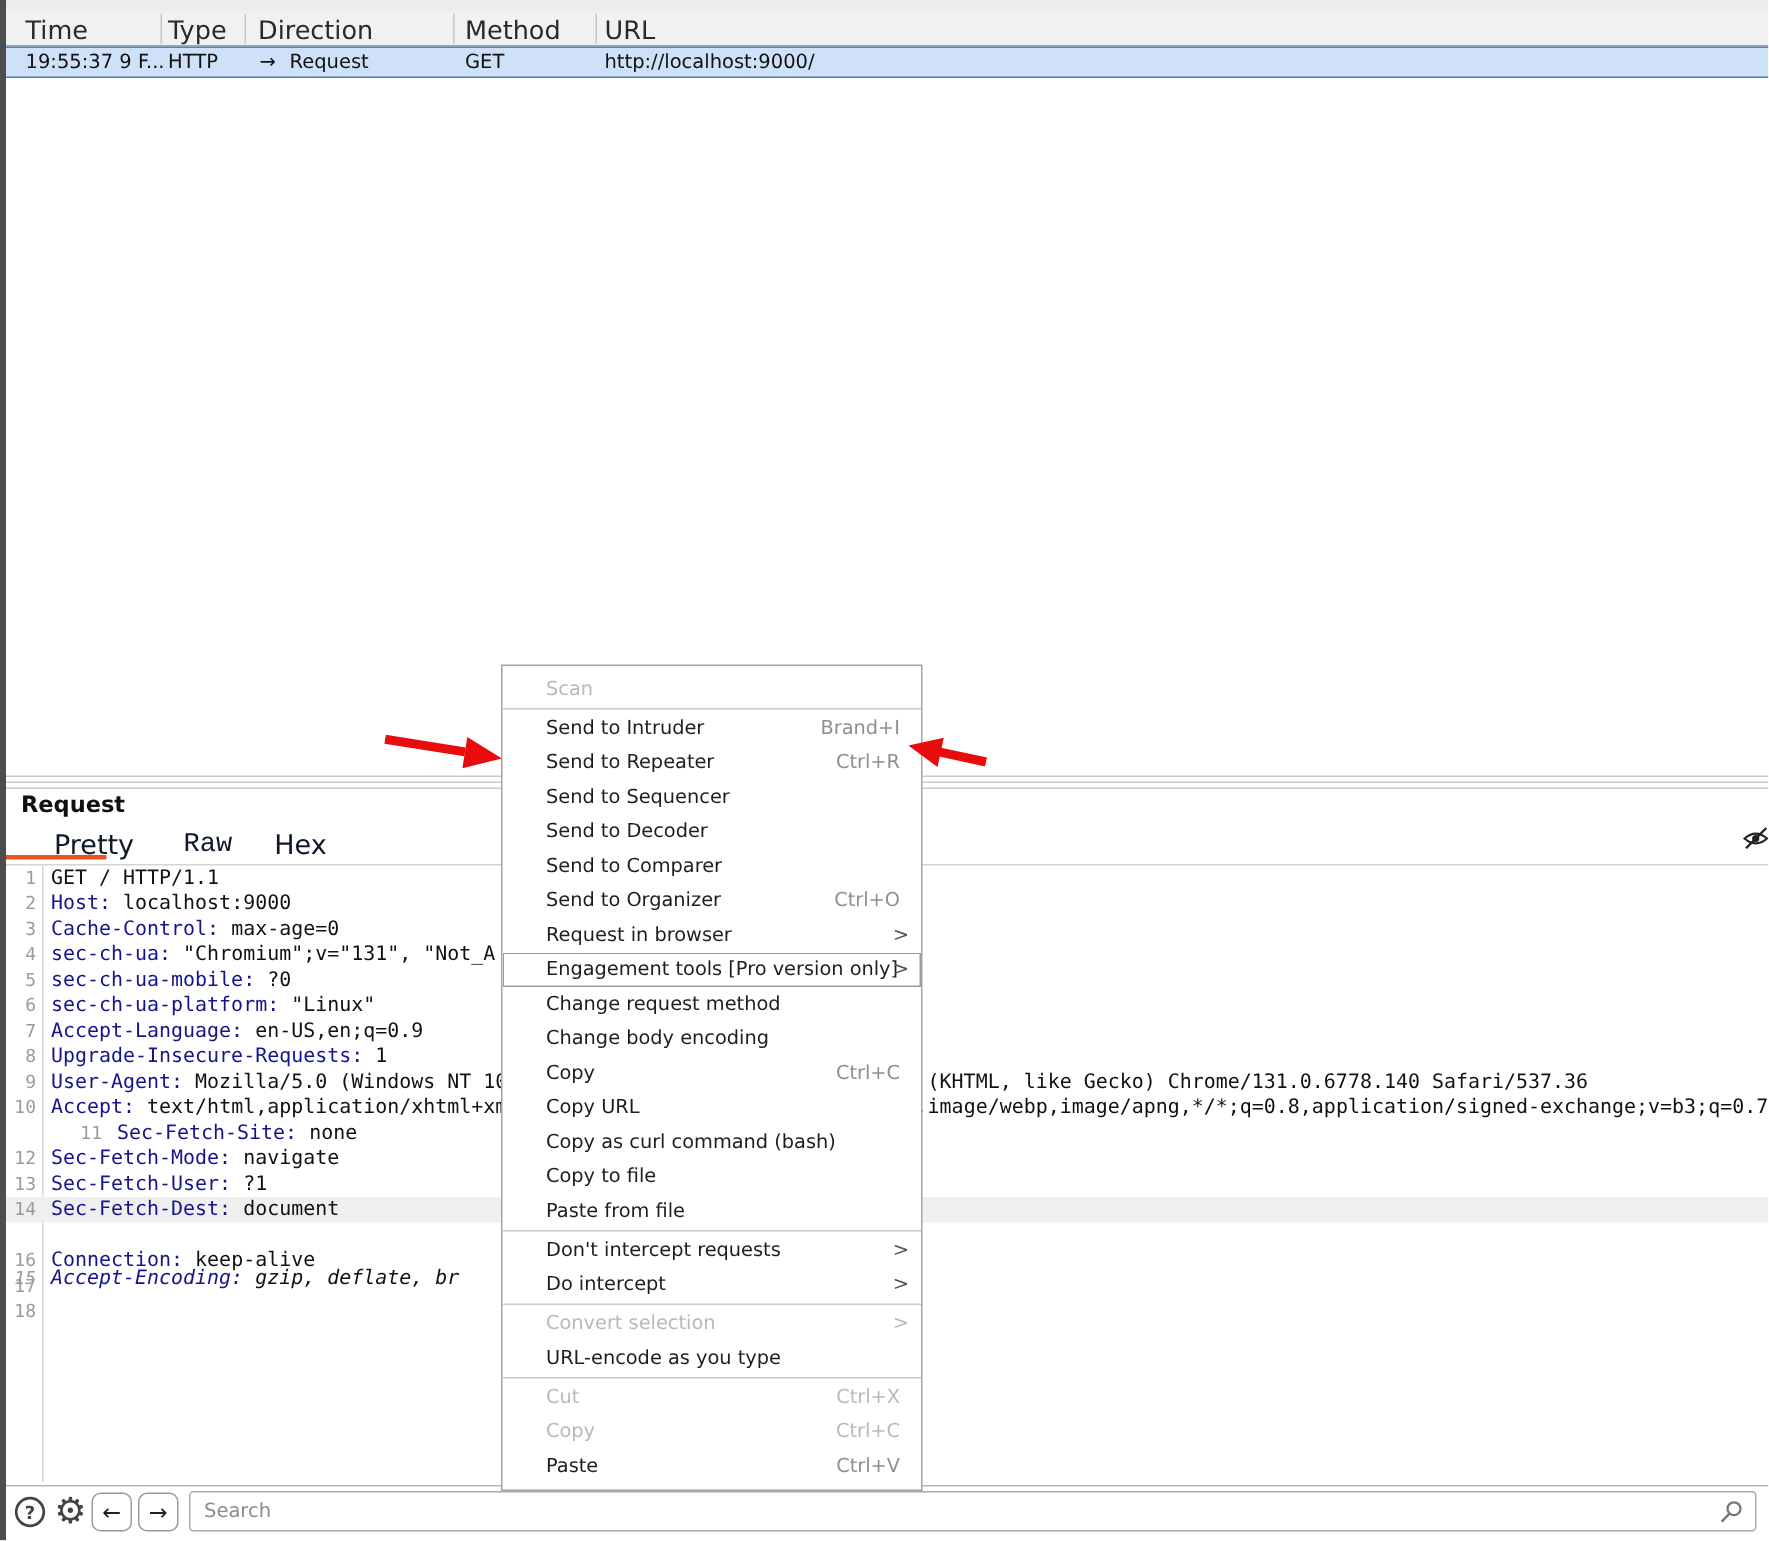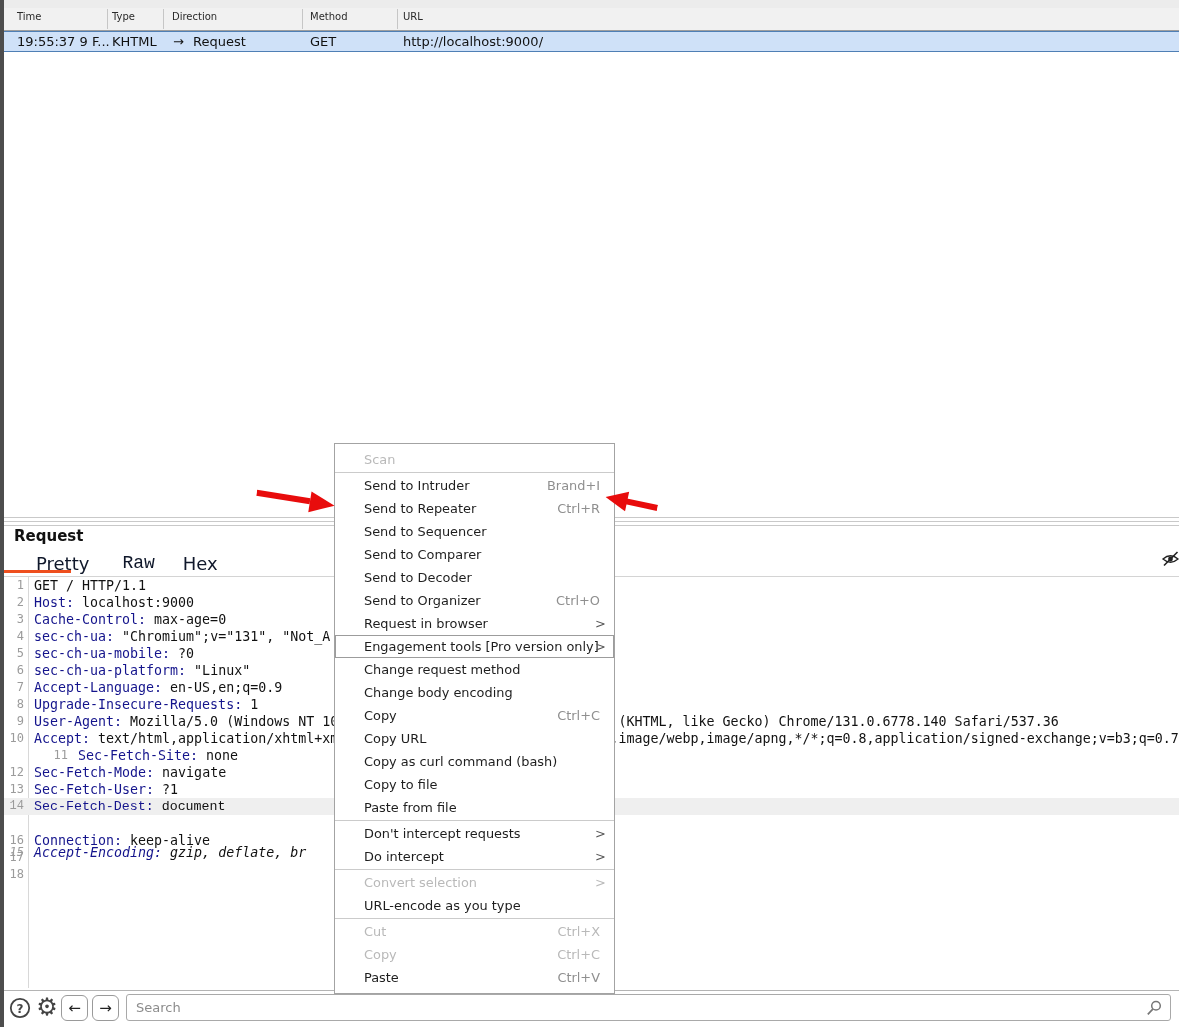--- a/index.html
+++ b/index.html
@@ -9,21 +9,21 @@
     background:#ffffff; font-family:"DejaVu Sans","Liberation Sans",sans-serif;
     color:#1a1a1a; -webkit-font-smoothing:antialiased;
   }
   .abs { position:absolute; }
 
   
   #left-edge { left:0; top:0; width:4px; height:1027px; background:#4d4d4d; }
   #top-strip { left:4px; top:0; width:1175px; height:8px; background:#ececec; }
 
   
-  #thead { left:4px; top:8px; width:1175px; height:23px; background:#f1f1f1; border-bottom:1px solid #9e9e9e; font-size:10px; }
+  #thead { left:4px; top:8px; width:1175px; height:23px; background:#f1f1f1; border-bottom:1px solid #9e9e9e; font-size:17px; }
   .th { position:absolute; top:3px; color:#2a2a2a; white-space:nowrap; }
   .colsep { position:absolute; top:1px; width:1px; height:20px; background:#c6c6c6; }
   .th.c0{left:13px} .th.c1{left:108px} .th.c2{left:168px} .th.c3{left:306px} .th.c4{left:399px}
   .sep0{left:103px} .sep1{left:159px} .sep2{left:298px} .sep3{left:393px}
   #trow { left:4px; top:31px; width:1175px; height:21px; background:#cfe1f8; border-top:1px solid #4f7fb5; border-bottom:1px solid #4f7fb5; font-size:13px; color:#111; }
   .td { position:absolute; top:2px; white-space:nowrap; }
   .td.c0{left:13px} .td.c1{left:108px} .td.c3{left:306px} .td.c4{left:399px}
   #dir-icon { position:absolute; left:169px; top:2px; }
   #dir-label { position:absolute; left:189px; top:2px; }
 
@@ -92,21 +92,21 @@
     <span class="colsep sep3"></span>
     <span class="th c0">Time</span>
     <span class="th c1">Type</span>
     <span class="th c2">Direction</span>
     <span class="th c3">Method</span>
     <span class="th c4">URL</span>
   </div>
 
   <div id="trow" class="abs">
     <span class="td c0">19:55:37 9 F...</span>
-    <span class="td c1">KHTML</span>
+    <span class="td c1">HTTP</span>
     <span id="dir-icon">→</span>
     <span id="dir-label">Request</span>
     <span class="td c3">GET</span>
     <span class="td c4">http://localhost:9000/</span>
   </div>
 
   <div class="split-line abs" style="top:517px"></div>
   <div class="split-line abs" style="top:521px"></div>
   <div class="split-line abs" style="top:525px"></div>
 
@@ -133,21 +133,21 @@
       <div class="ed-line" style="top: 628px;"><span class="ed-num">4</span><span class="ed-text"><span class="ed-key">sec-ch-ua:</span><span class="ed-val"> "Chromium";v="131", "Not_A Brand";v="24"</span></span></div>
       <div class="ed-line" style="top: 645px;"><span class="ed-num">5</span><span class="ed-text"><span class="ed-key">sec-ch-ua-mobile:</span><span class="ed-val"> ?0</span></span></div>
       <div class="ed-line" style="top: 662px;"><span class="ed-num">6</span><span class="ed-text"><span class="ed-key">sec-ch-ua-platform:</span><span class="ed-val"> "Linux"</span></span></div>
       <div class="ed-line" style="top: 679px;"><span class="ed-num">7</span><span class="ed-text"><span class="ed-key">Accept-Language:</span><span class="ed-val"> en-US,en;q=0.9</span></span></div>
       <div class="ed-line" style="top: 696px;"><span class="ed-num">8</span><span class="ed-text"><span class="ed-key">Upgrade-Insecure-Requests:</span><span class="ed-val"> 1</span></span></div>
       <div class="ed-line" style="top: 713px;"><span class="ed-num">9</span><span class="ed-text"><span class="ed-key">User-Agent:</span><span class="ed-val"> Mozilla/5.0 (Windows NT 10.0; Win64; x64) AppleWebKit/537.36 (KHTML, like Gecko) Chrome/131.0.6778.140 Safari/537.36</span></span></div>
       <div class="ed-line" style="top: 730px;"><span class="ed-num">10</span><span class="ed-text"><span class="ed-key">Accept:</span><span class="ed-val"> text/html,application/xhtml+xml,application/xml;q=0.9,image/avif,image/webp,image/apng,*/*;q=0.8,application/signed-exchange;v=b3;q=0.7</span></span></div>
       <div class="ed-line" style="top: 747px; margin-left: 44px;"><span class="ed-num">11</span><span class="ed-text"><span class="ed-key">Sec-Fetch-Site:</span><span class="ed-val"> none</span></span></div>
       <div class="ed-line" style="top: 764px;"><span class="ed-num">12</span><span class="ed-text"><span class="ed-key">Sec-Fetch-Mode:</span><span class="ed-val"> navigate</span></span></div>
       <div class="ed-line" style="top: 781px; padding-left: 44px;"><span class="ed-num">13</span><span class="ed-text"><span class="ed-key">Sec-Fetch-User:</span><span class="ed-val"> ?1</span></span></div>
-      <div class="ed-line hl" style="top: 798px; font-family: Liberation Mono, monospace;"><span class="ed-num">14</span><span class="ed-text"><span class="ed-key">Sec-Fetch-Dest:</span><span class="ed-val"> document</span></span></div>
+      <div class="ed-line hl" style="top: 798px;"><span class="ed-num">14</span><span class="ed-text"><span class="ed-key">Sec-Fetch-Dest:</span><span class="ed-val"> document</span></span></div>
       <div class="ed-line" style="top: 844px; font-style: italic;"><span class="ed-num">15</span><span class="ed-text"><span class="ed-key">Accept-Encoding:</span><span class="ed-val"> gzip, deflate, br</span></span></div>
       <div class="ed-line" style="top: 832px;"><span class="ed-num">16</span><span class="ed-text"><span class="ed-key">Connection:</span><span class="ed-val"> keep-alive</span></span></div>
       <div class="ed-line" style="top: 849px; padding-left: 28px;"><span class="ed-num">17</span><span class="ed-text"><span class="ed-raw"></span></span></div>
       <div class="ed-line" style="top: 866px;"><span class="ed-num">18</span><span class="ed-text"><span class="ed-raw"></span></span></div>
     </div>
 
   <div id="bottom-border" class="abs"></div>
 
   <svg id="help-icon" class="abs" viewBox="0 0 22 22">
     <circle cx="11" cy="11" r="9.2" fill="none" stroke="#444" stroke-width="1.8"></circle>
@@ -179,24 +179,24 @@
         <span class="sc">Brand+I</span>
       </div>
       <div class="mi">
         <span class="lbl">Send to Repeater</span>
         <span class="sc">Ctrl+R</span>
       </div>
       <div class="mi">
         <span class="lbl">Send to Sequencer</span>
       </div>
       <div class="mi">
+        <span class="lbl">Send to Decoder</span>
+      </div>
+      <div class="mi">
         <span class="lbl">Send to Comparer</span>
-      </div>
-      <div class="mi">
-        <span class="lbl">Send to Decoder</span>
       </div>
       <div class="mi">
         <span class="lbl">Send to Organizer</span>
         <span class="sc">Ctrl+O</span>
       </div>
       <div class="mi">
         <span class="lbl">Request in browser</span>
         <span class="chev">&gt;</span>
       </div>
       <div class="mi focus">

